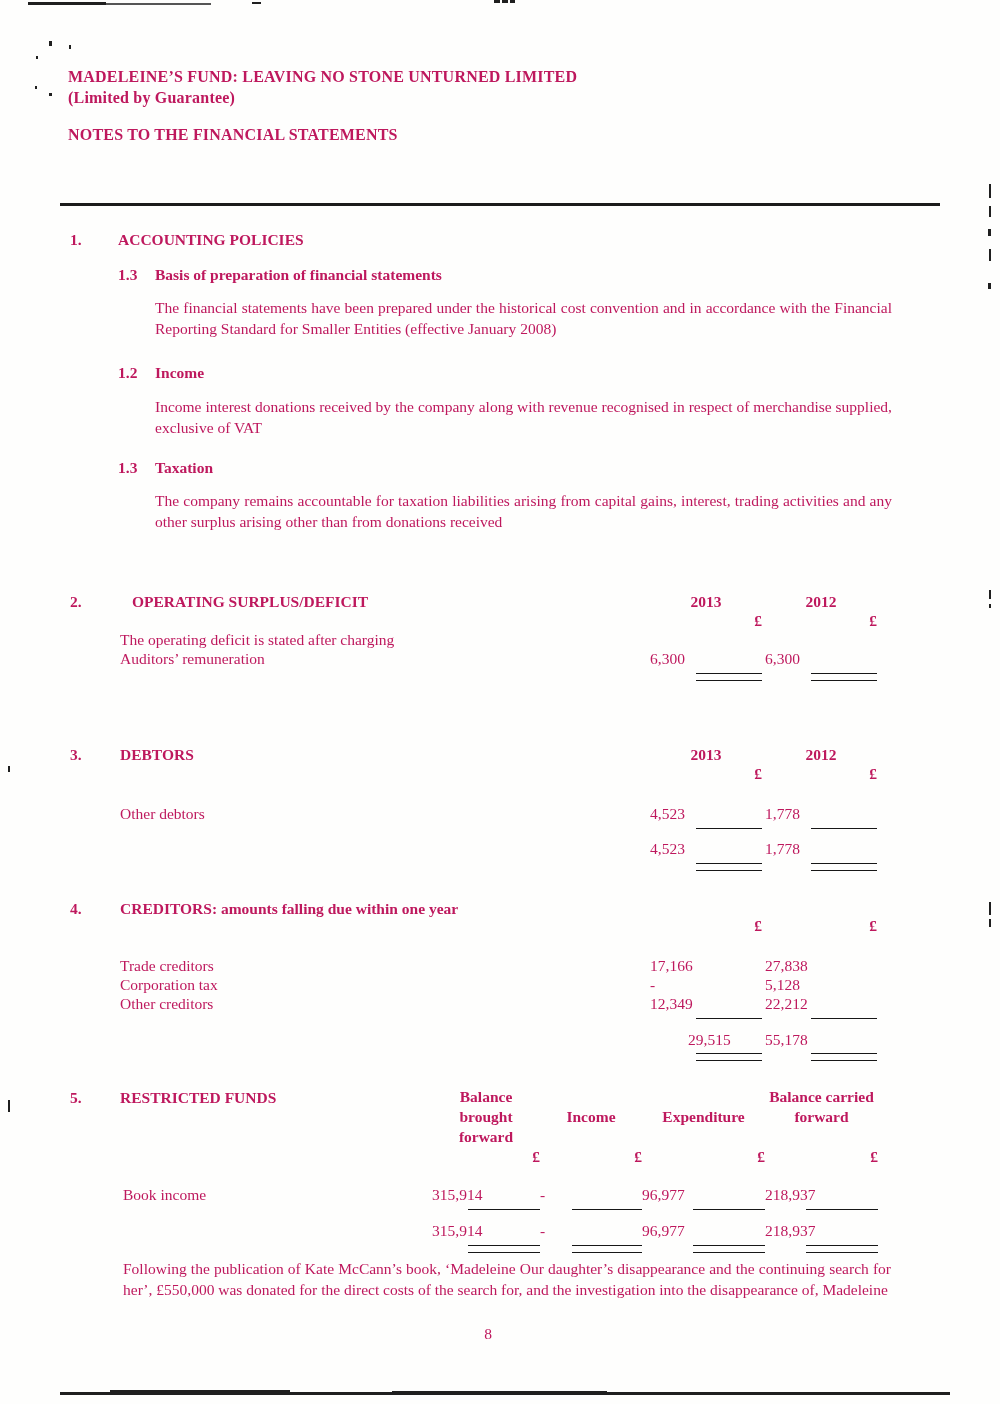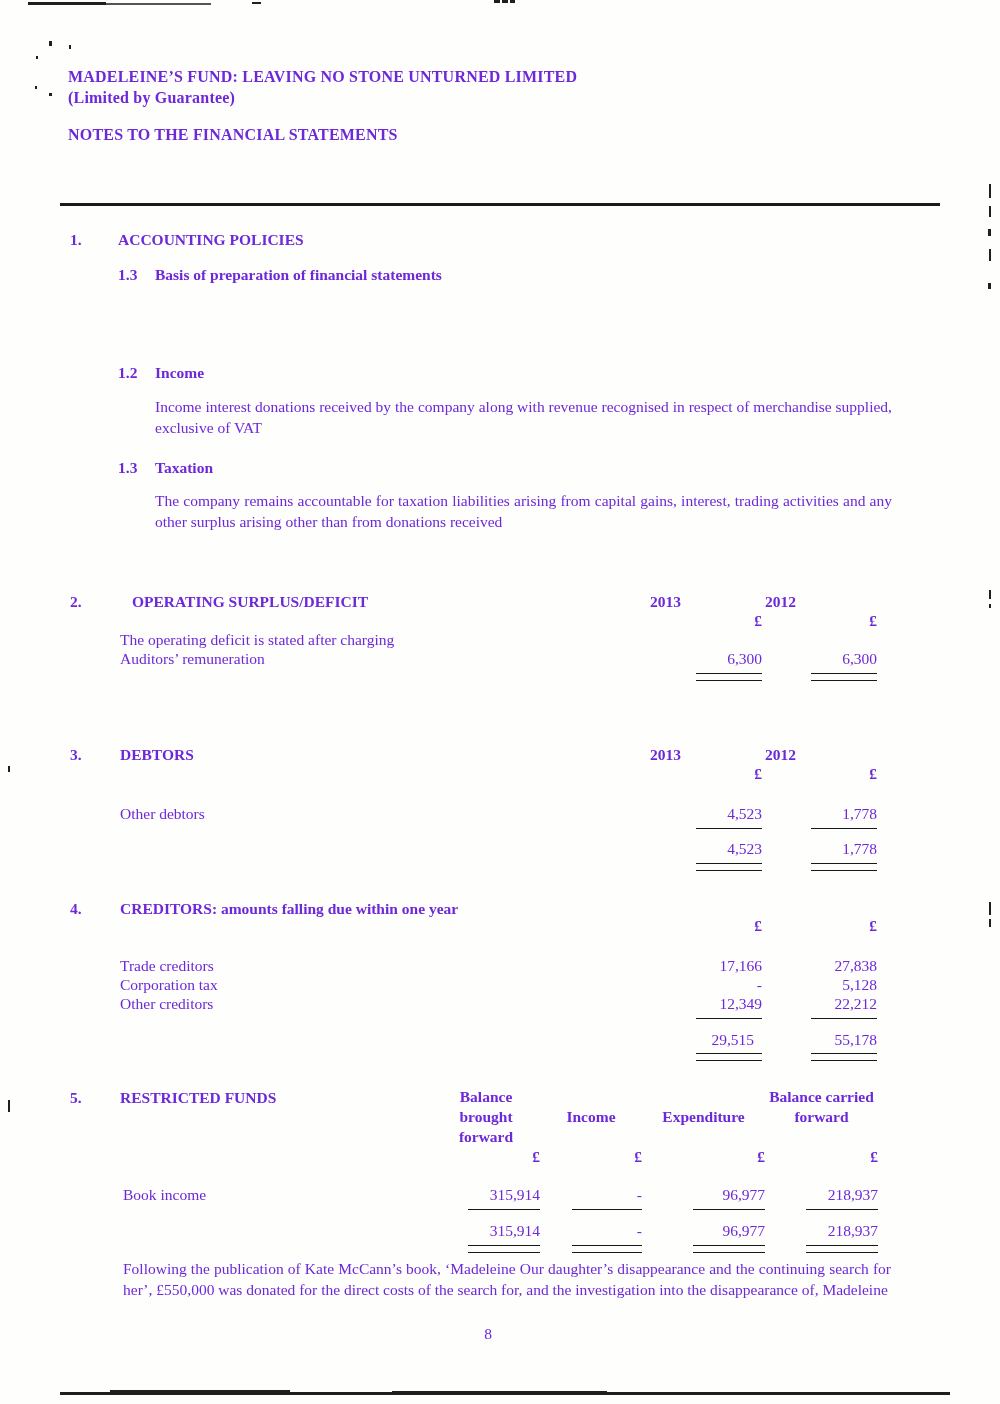--- a/index.html
+++ b/index.html
@@ -1,25 +1,25 @@
 <!DOCTYPE html>
 <html><head>
 <meta charset="utf-8">
 <style>
   html,body{margin:0;padding:0}
   body{background:#ffffff}
   .page{position:relative;width:1000px;height:1404px;background:#fefefdff;
-        font-family:"Liberation Serif",serif;color:#6d28d9;overflow:hidden}
+        font-family:"Liberation Serif",serif;color:#be185d;overflow:hidden}
   .abs{position:absolute}
   .b{font-weight:700}
   .t16{font-size:16px;letter-spacing:.2px;line-height:21px}
   .t{font-size:15.5px;line-height:21px}
   .just{text-align:justify}
-  .num{text-align:right;padding-right:1px}
-  .yr{text-align:left;padding-right:14px;font-weight:700}
+  .num{padding-right:1px}
+  .yr{text-align:center;padding-right:14px;font-weight:700}
   .cur{text-align:right;padding-right:23px;font-weight:700}
   .cur5{text-align:right;padding-right:2px;font-weight:700}
   .ctr{text-align:center;font-weight:700;line-height:20px}
   .rule{border-top:1.7px solid #171717;height:0}
   .drule{height:5.5px;border-top:1.8px solid #171717;border-bottom:1.8px solid #171717}
   .divider{height:2.6px;background:#1b1b1b}
   .art{position:absolute;background:#1f1f1f}
   .art.g{background:#555}
 </style>
 </head>
@@ -56,20 +56,21 @@
   <div class="abs b t16" style="left:68px;top:66px">MADELEINE’S FUND: LEAVING NO STONE UNTURNED LIMITED</div>
   <div class="abs b t16" style="left:68px;top:87px">(Limited by Guarantee)</div>
   <div class="abs b t16" style="left:68px;top:124px">NOTES TO THE FINANCIAL STATEMENTS</div>
   <div class="abs divider" style="left:60px;top:203px;width:880px"></div>
 
   <div class="abs b t" style="left:70px;top:229px">1.</div>
   <div class="abs b t" style="left:118px;top:229px">ACCOUNTING POLICIES</div>
 
   <div class="abs b t" style="left:118px;top:264px">1.3</div>
   <div class="abs b t" style="left:155px;top:264px">Basis of preparation of financial statements</div>
+  <div class="abs t just" style="left:155px;top:297px;width:737px">The financial statements have been prepared under the historical cost convention and in accordance with the Financial Reporting Standard for Smaller Entities (effective January 2008)</div>
 
   <div class="abs b t" style="left:118px;top:362px">1.2</div>
   <div class="abs b t" style="left:155px;top:362px">Income</div>
   <div class="abs t just" style="left:155px;top:396px;width:737px">Income interest donations received by the company along with revenue recognised in respect of merchandise supplied, exclusive of VAT</div>
 
   <div class="abs b t" style="left:118px;top:457px">1.3</div>
   <div class="abs b t" style="left:155px;top:457px">Taxation</div>
   <div class="abs t just" style="left:155px;top:490px;width:737px">The company remains accountable for taxation liabilities arising from capital gains, interest, trading activities and any other surplus arising other than from donations received</div>
 
   <div class="abs b t" style="left:70px;top:591px">2.</div>
@@ -109,21 +110,21 @@
   <div class="abs t num" style="left:650px;top:955px;width:112px">17,166</div>
   <div class="abs t num" style="left:765px;top:955px;width:112px">27,838</div>
   <div class="abs t" style="left:120px;top:974px">Corporation tax</div>
   <div class="abs t num" style="left:650px;top:974px;width:112px">-</div>
   <div class="abs t num" style="left:765px;top:974px;width:112px">5,128</div>
   <div class="abs t" style="left:120px;top:993px">Other creditors</div>
   <div class="abs t num" style="left:650px;top:993px;width:112px">12,349</div>
   <div class="abs t num" style="left:765px;top:993px;width:112px">22,212</div>
   <div class="abs rule" style="left:696px;top:1018px;width:66px"></div>
   <div class="abs rule" style="left:811px;top:1018px;width:66px"></div>
-  <div class="abs t num" style="left:642px;top:1029px;width:112px">29,515</div>
+  <div class="abs t num" style="left:688px;top:1029px;width:112px">29,515</div>
   <div class="abs t num" style="left:765px;top:1029px;width:112px">55,178</div>
   <div class="abs drule" style="left:696px;top:1053px;width:66px"></div>
   <div class="abs drule" style="left:811px;top:1053px;width:66px"></div>
 
   <div class="abs b t" style="left:70px;top:1087px">5.</div>
   <div class="abs b t" style="left:120px;top:1087px">RESTRICTED FUNDS</div>
   <div class="abs t ctr" style="left:432px;top:1087px;width:108px">Balance brought forward</div>
   <div class="abs t ctr" style="left:540px;top:1107px;width:102px">Income</div>
   <div class="abs t ctr" style="left:642px;top:1107px;width:123px">Expenditure</div>
   <div class="abs t ctr" style="left:765px;top:1087px;width:113px">Balance carried forward</div>

